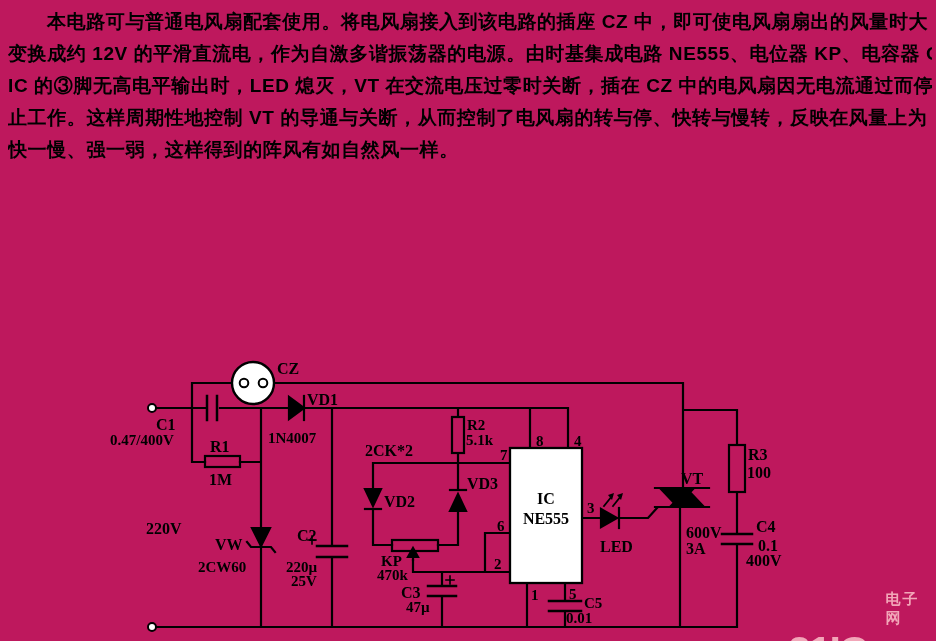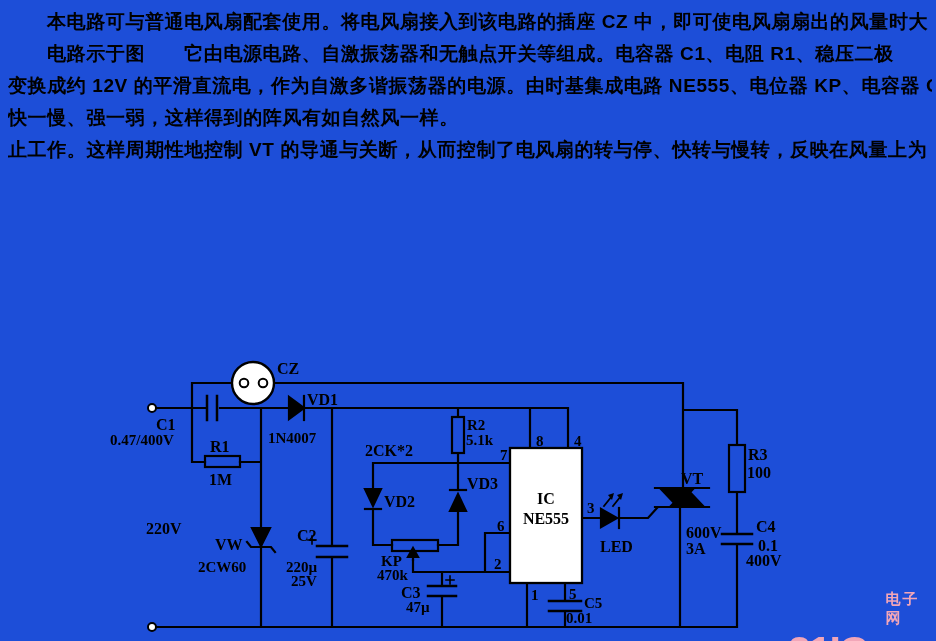--- a/index.html
+++ b/index.html
@@ -1,17 +1,17 @@
 <!DOCTYPE html>
 <html><head>
 <meta charset="utf-8">
 <style>
   html,body { margin:0; padding:0; background:#fff; }
   .page {
-    position:relative; width:936px; height:641px; background:#1d4ed8;
+    position:relative; width:936px; height:641px; background:#be185d;
     overflow:hidden; font-family:"Liberation Sans", sans-serif;
   }
   .text-block { position:absolute; left:8px; top:6px; width:924px; }
   .line {
     height:32px; line-height:32px; font-size:19px; font-weight:bold;
     color:#000; letter-spacing:0.6px; white-space:nowrap; overflow:hidden;
   }
   .line.indent { text-indent:39px; }
   svg.circuit { position:absolute; left:0; top:0; }
   .lbl {
@@ -35,24 +35,24 @@
     font-family:"Liberation Serif", serif; margin-top:-3px;
   }
 </style>
 </head>
 <body>
 
 <div class="page">
 
   <div class="text-block">
     <div class="line indent">本电路可与普通电风扇配套使用。将电风扇接入到该电路的插座 CZ 中，即可使电风扇扇出的风量时大</div>
-    <div class="line indent">电路示于图　　它由电源电路、自激振荡器和无触点开关等组成。电容器 C1、电阻 R1、稳压二极</div>
     <div class="line">变换成约 12V 的平滑直流电，作为自激多谐振荡器的电源。由时基集成电路 NE555、电位器 KP、电容器 C3</div>
+    <div class="line">IC 的③脚无高电平输出时，LED 熄灭，VT 在交流电压过零时关断，插在 CZ 中的电风扇因无电流通过而停</div>
+    <div class="line">止工作。这样周期性地控制 VT 的导通与关断，从而控制了电风扇的转与停、快转与慢转，反映在风量上为</div>
     <div class="line">快一慢、强一弱，这样得到的阵风有如自然风一样。</div>
-    <div class="line">止工作。这样周期性地控制 VT 的导通与关断，从而控制了电风扇的转与停、快转与慢转，反映在风量上为</div>
   </div>
 
   <div class="watermark" style="color: rgb(242, 166, 184);">
     <span class="wm-brand">21IC</span>
     <span class="wm-col">
       <span class="wm-cn">电子网</span>
       <span class="wm-com">.com</span>
     </span>
   </div>
 

